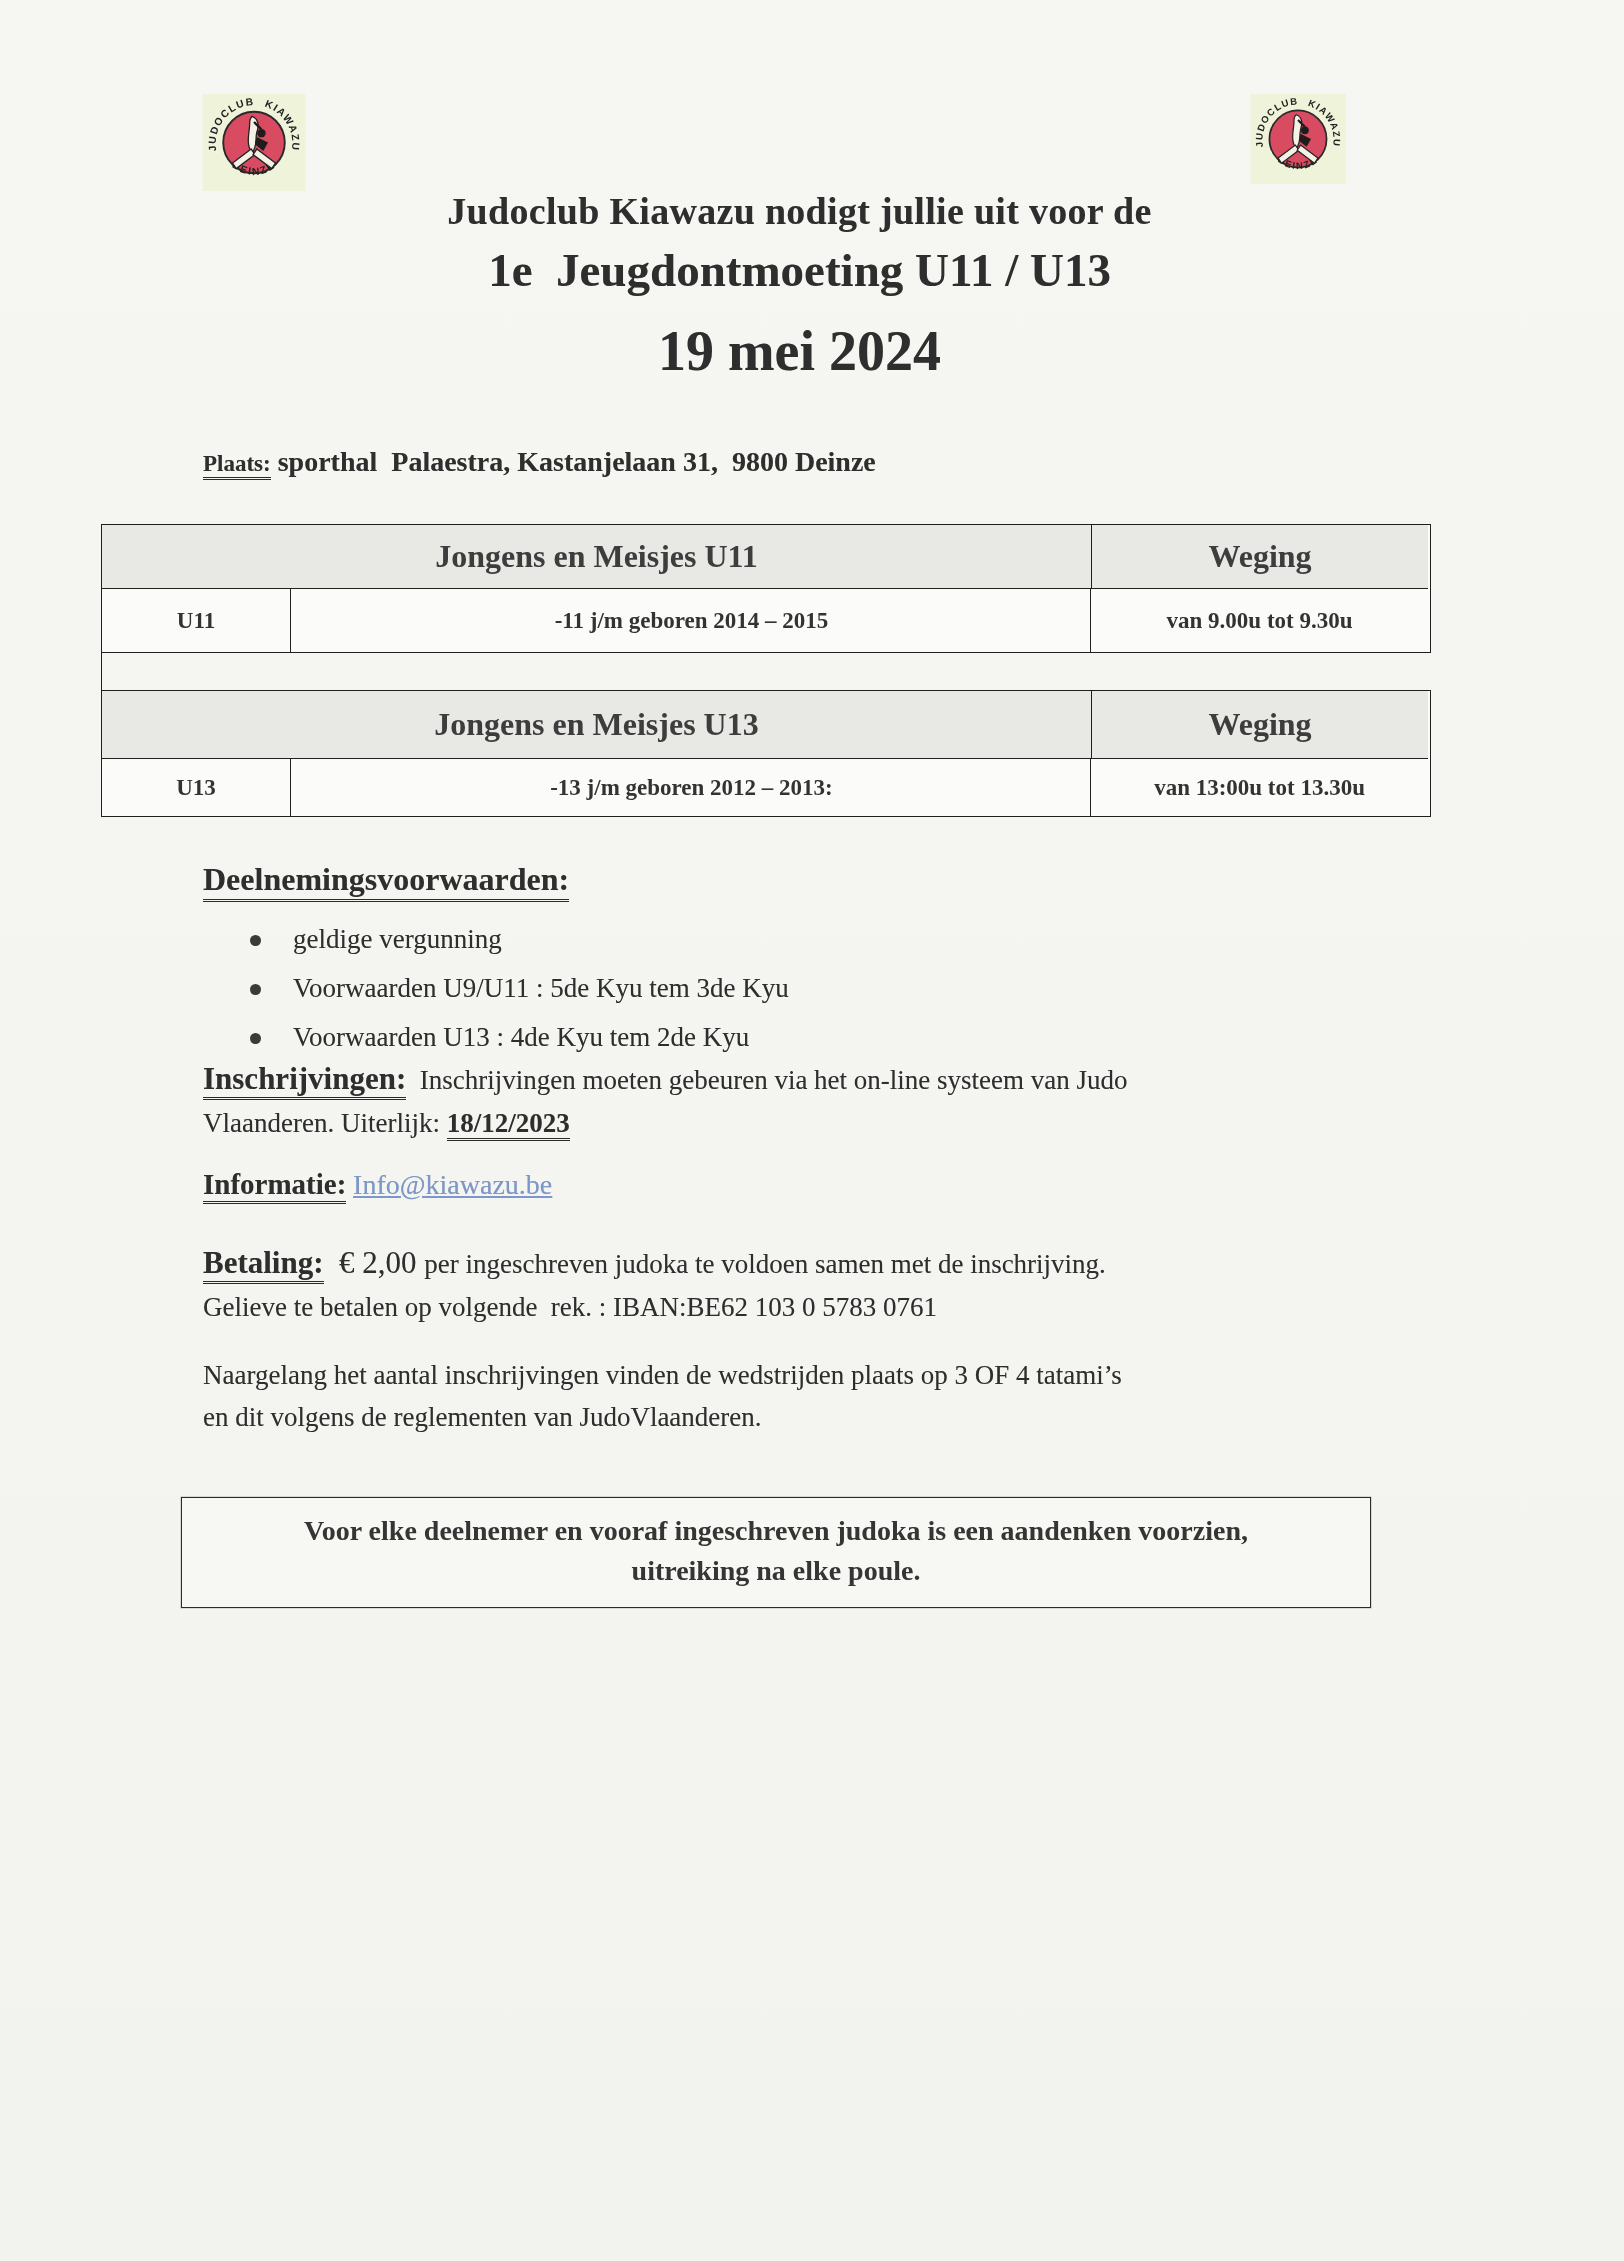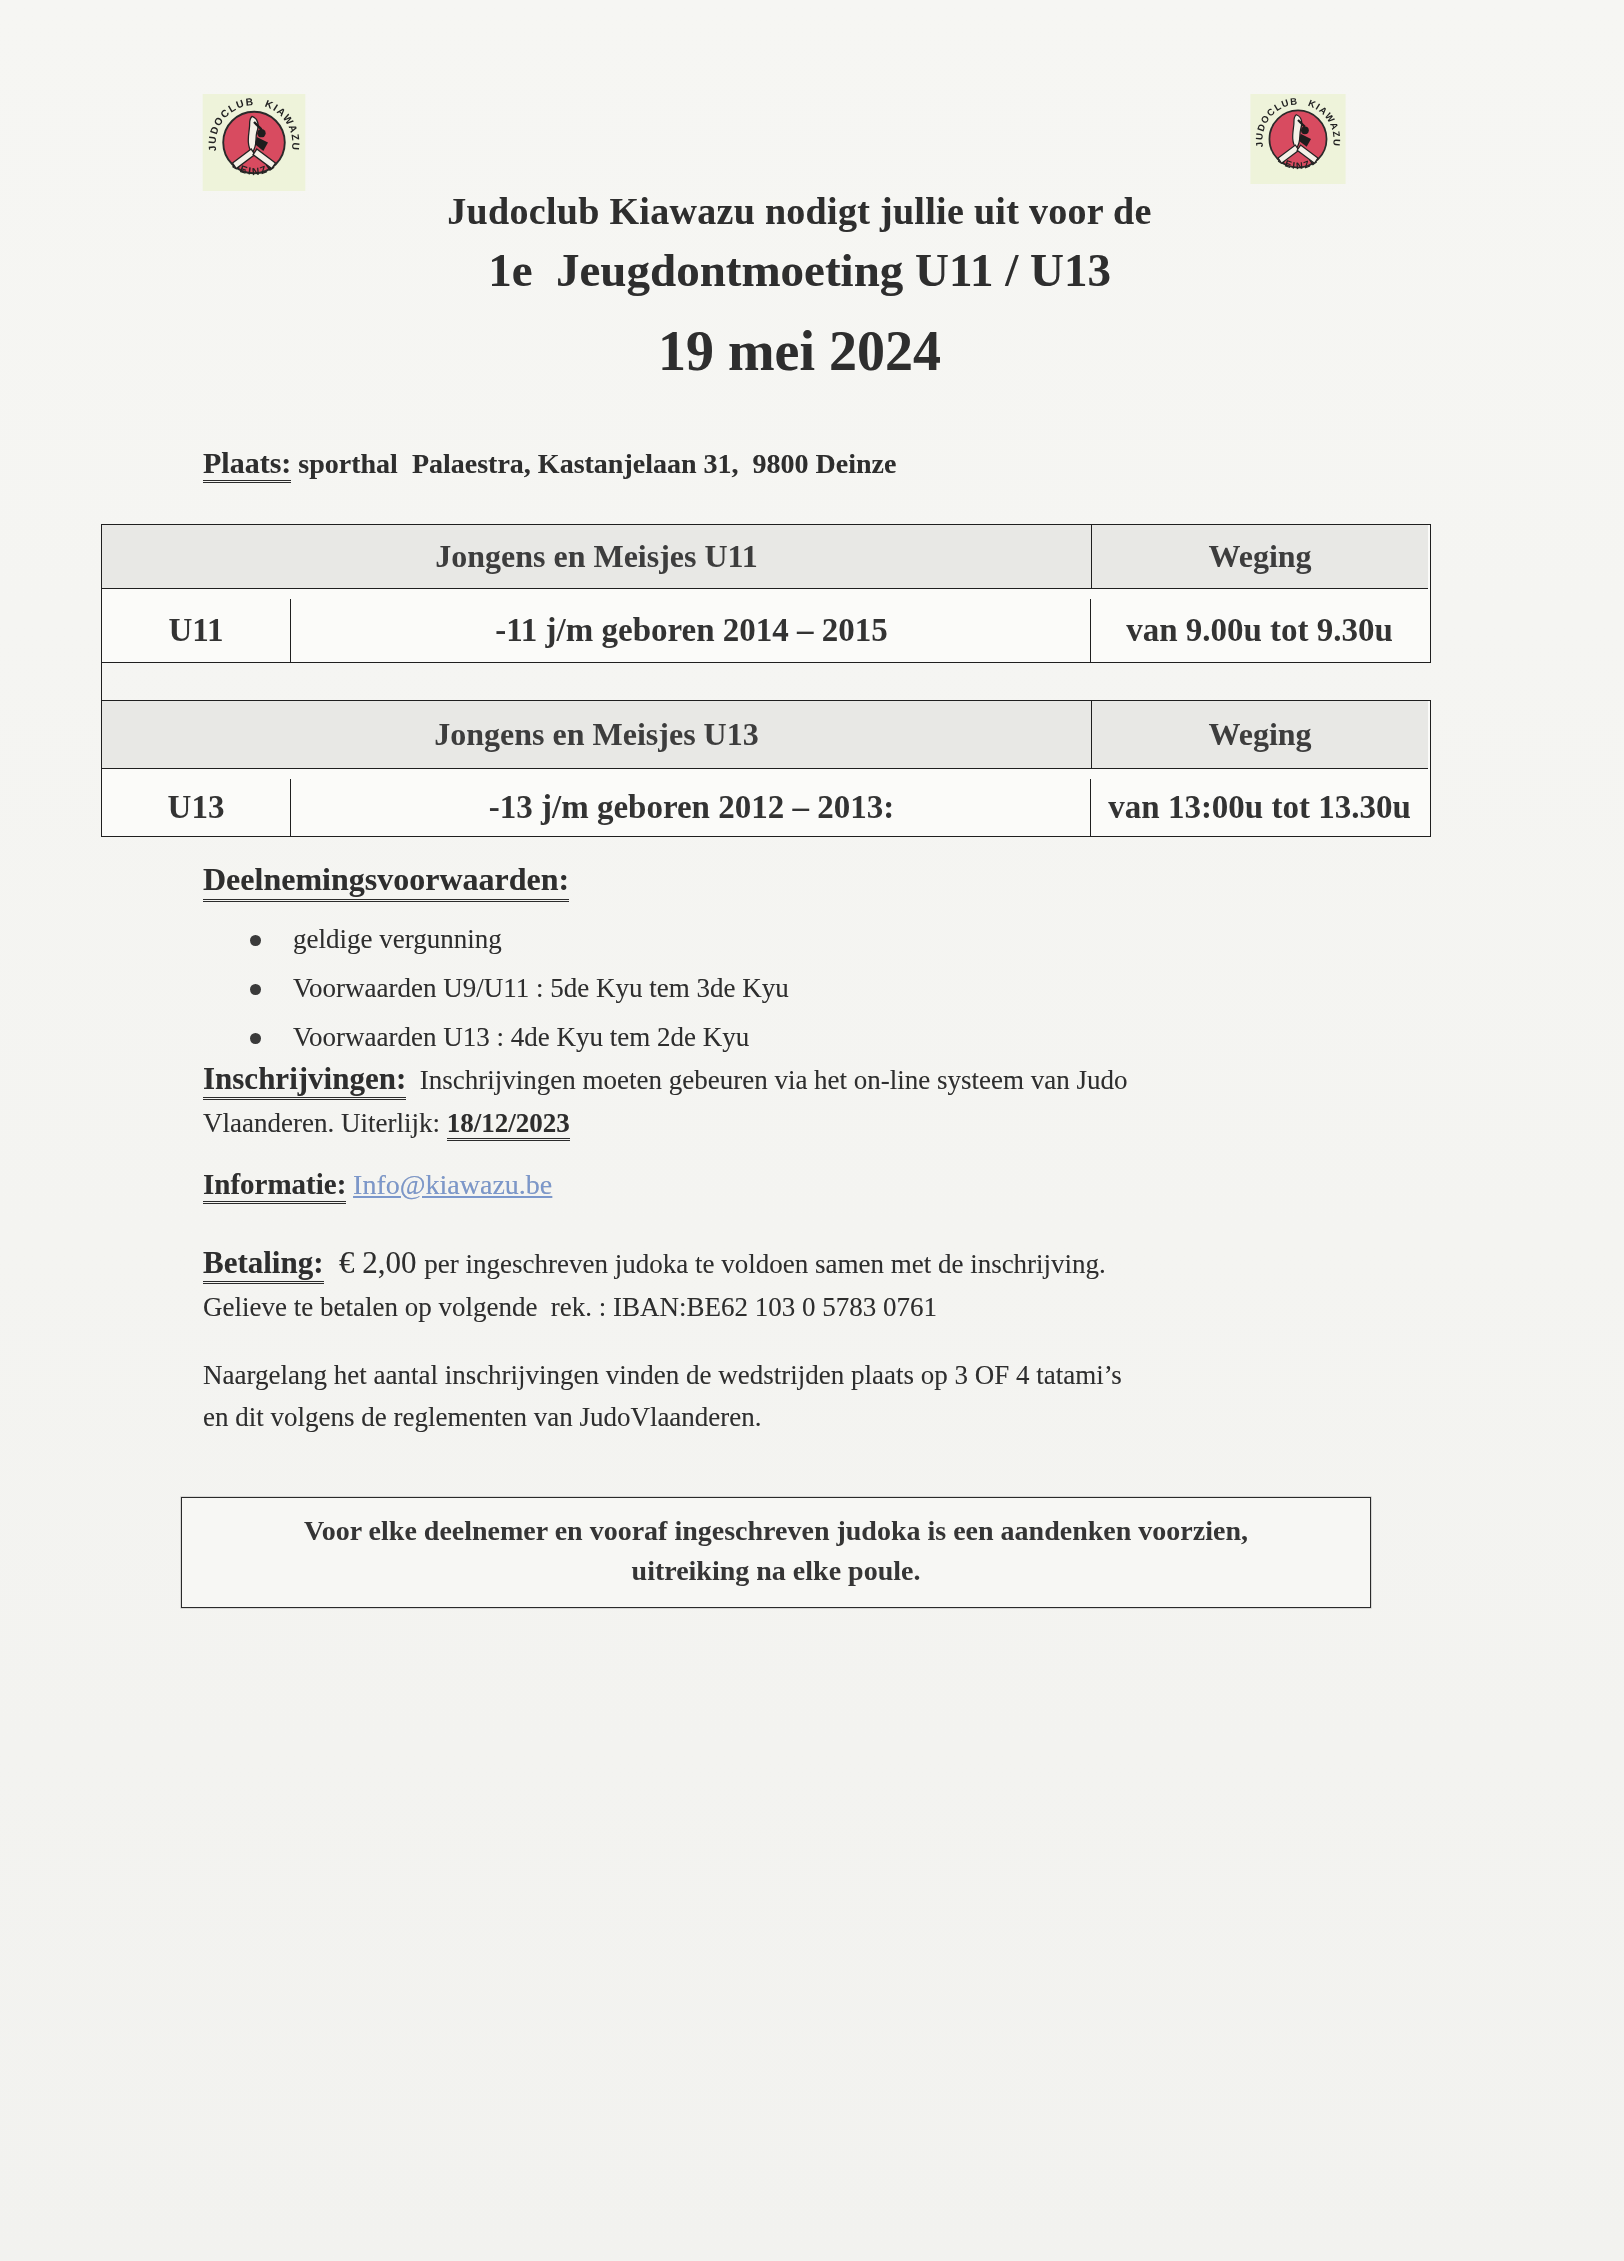--- a/index.html
+++ b/index.html
@@ -26,21 +26,21 @@
 
   
   .titles{position:absolute;left:16px;top:189px;width:1567px;text-align:center;}
   .t1{font-size:38px;font-weight:bold;letter-spacing:0.3px;}
   .t2{font-size:47px;font-weight:bold;margin-top:10.2px;}
   .t3{font-size:56px;font-weight:bold;margin-top:21.7px;}
 
   
   .plaats{position:absolute;left:203px;top:446px;font-size:28px;font-weight:bold;}
   .lbl{font-weight:bold;border-bottom:3.8px double #2b2b2b;padding-bottom:0.6px;}
-  .plaats .lbl{font-size:30px;margin-top:24px;}
+  .plaats .lbl{font-size:23px;margin-top:24px;}
 
   
   .tables{position:absolute;left:101px;top:524px;width:1330px;}
   .jtable{
     display:grid;
     grid-template-columns:189px 801px 336px;
     border:1.9px solid #1f1f1f;
     box-sizing:border-box;
     background:#fbfbf9;
   }
@@ -48,21 +48,21 @@
     display:flex;align-items:center;justify-content:center;
     box-sizing:border-box;
     text-align:center;
   }
   .hdr{background:#e8e8e5;border-bottom:1.9px solid #1f1f1f;font-weight:bold;font-size:32px;color:#3d3d3d;}
   .hdr-main{grid-column:1 / 3;border-right:1.9px solid #1f1f1f;}
   .t-u11 .hdr{height:64px;}
   .t-u11 .drow{height:63px;}
   .t-u13 .hdr{height:68px;}
   .t-u13 .drow{height:57px;}
-  .drow{font-weight:bold;font-size:33px;color:#333;margin-top:10px;}
+  .drow{font-weight:bold;font-size:23px;color:#333;}
   .cell-cat{border-right:1.9px solid #1f1f1f;}
   .cell-weging{border-left:1.9px solid #1f1f1f;margin-left:-1.9px;}
   .spacer{height:37px;border-left:1.9px solid #1f1f1f;width:0.6px;}
 
   
   .voorwaarden{position:absolute;left:203px;top:861px;}
   .sect-h{font-size:32px;font-weight:bold;border-bottom:3.8px double #2b2b2b;display:inline-block;padding-bottom:1.3px;}
   .blist{margin:21.7px 0 0 0;padding:0;list-style:none;font-size:27px;}
   .blist li{margin-bottom:18px;position:relative;padding-left:90px;}
   .blist li::before{

